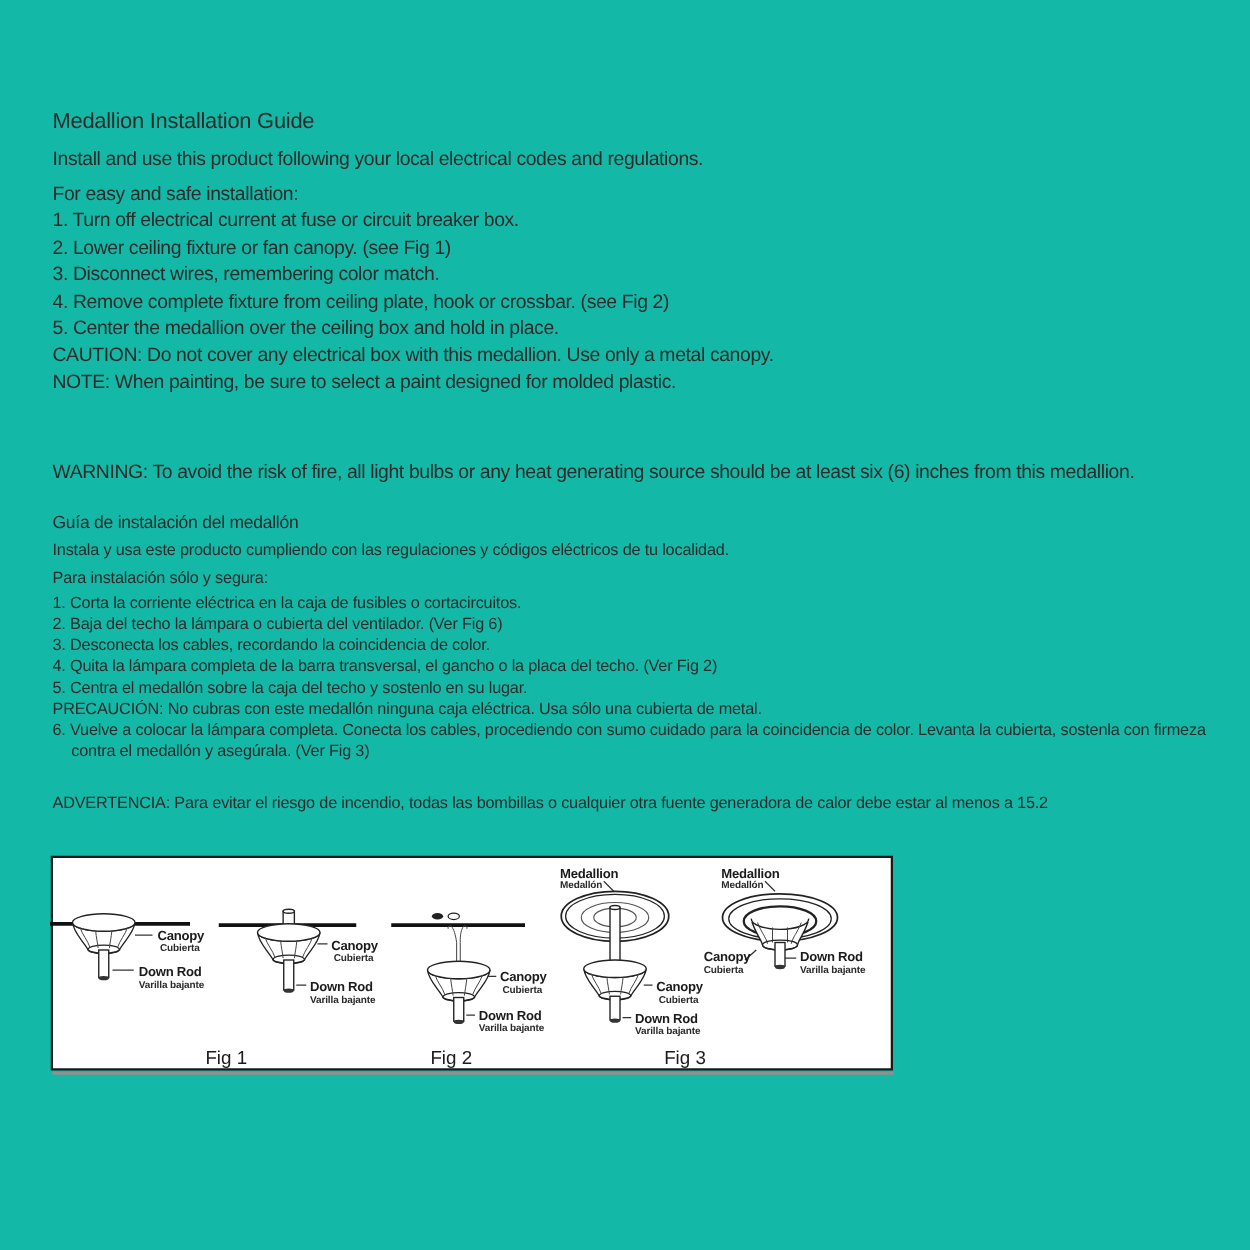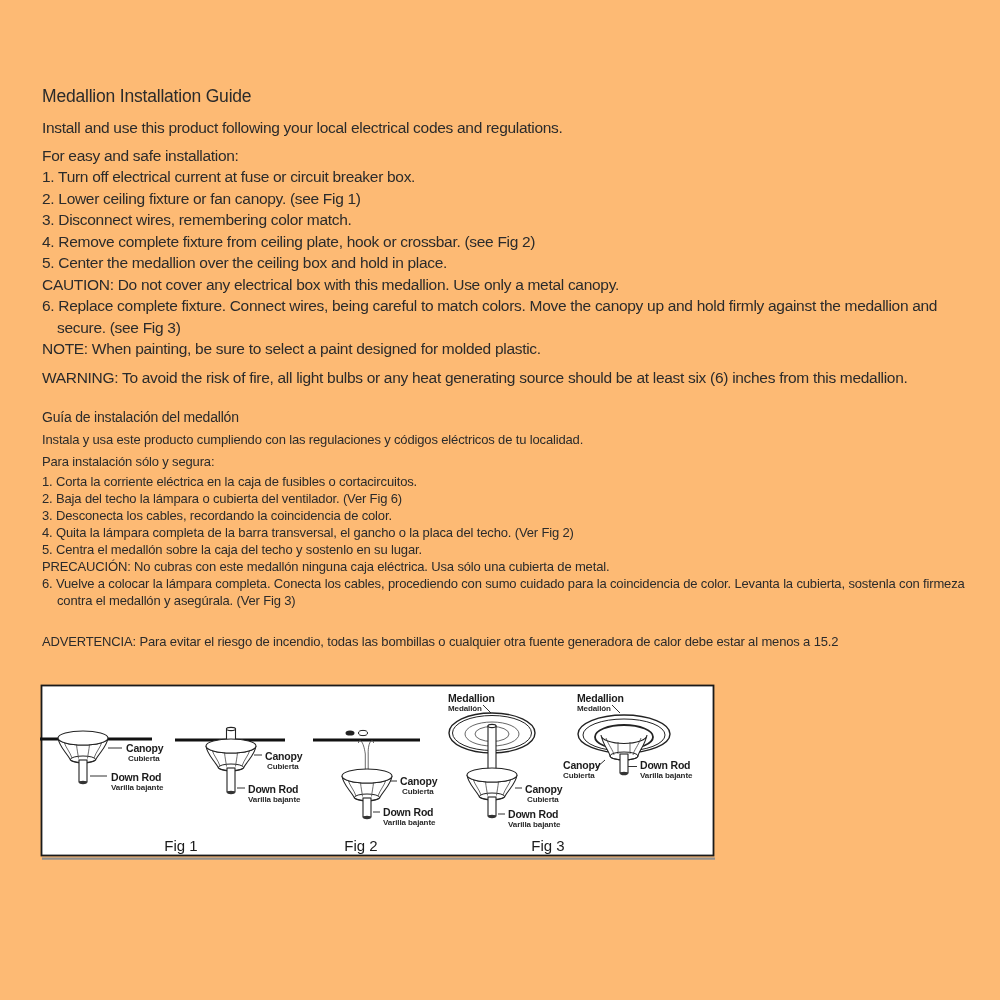--- a/index.html
+++ b/index.html
@@ -1,16 +1,16 @@
 <!DOCTYPE html>
 <html><head>
 <meta charset="utf-8">
 <style>
   html,body{margin:0;padding:0;background:#ffffff;}
-  #page{position:relative;width:1000px;height:1000px;background:#fdba74;overflow:hidden;
+  #page{position:relative;width:1000px;height:1000px;background:#14b8a6;overflow:hidden;
         font-family:"Liberation Sans",sans-serif;color:#2b2b2b;}
   .abs{position:absolute;left:42px;}
   #title{top:86px;font-size:17.5px;letter-spacing:-0.2px;}
   .en{font-size:15.5px;letter-spacing:-0.3px;}
   #en-intro{top:119px;}
   #en-sub{top:147px;}
   #en-list{top:166px;width:925px;line-height:21.5px;}
   #en-list .line{white-space:nowrap;}
   #en-list .wrap{white-space:normal;padding-left:15px;text-indent:-15px;}
   #en-warning{top:369px;white-space:nowrap;}
@@ -40,21 +40,20 @@
   <div id="en-intro" class="abs en">Install and use this product following your local electrical codes and regulations.</div>
   <div id="en-sub" class="abs en">For easy and safe installation:</div>
 
   <div id="en-list" class="abs en">
     <div class="line">1. Turn off electrical current at fuse or circuit breaker box.</div>
     <div class="line">2. Lower ceiling fixture or fan canopy. (see Fig 1)</div>
     <div class="line">3. Disconnect wires, remembering color match.</div>
     <div class="line">4. Remove complete fixture from ceiling plate, hook or crossbar. (see Fig 2)</div>
     <div class="line">5. Center the medallion over the ceiling box and hold in place.</div>
     <div class="line">CAUTION: Do not cover any electrical box with this medallion. Use only a metal canopy.</div>
-    <div class="line wrap">6. Replace complete fixture. Connect wires, being careful to match colors. Move the canopy up and hold firmly against the medallion and secure. (see Fig 3)</div>
     <div class="line">NOTE: When painting, be sure to select a paint designed for molded plastic.</div>
   </div>
 
   <div id="en-warning" class="abs en">WARNING: To avoid the risk of fire, all light bulbs or any heat generating source should be at least six (6) inches from this medallion.</div>
 
   <div id="es-heading" class="abs">Guía de instalación del medallón</div>
   <div id="es-intro" class="abs es">Instala y usa este producto cumpliendo con las regulaciones y códigos eléctricos de tu localidad.</div>
   <div id="es-sub" class="abs es">Para instalación sólo y segura:</div>
 
   <div id="es-list" class="abs es">

